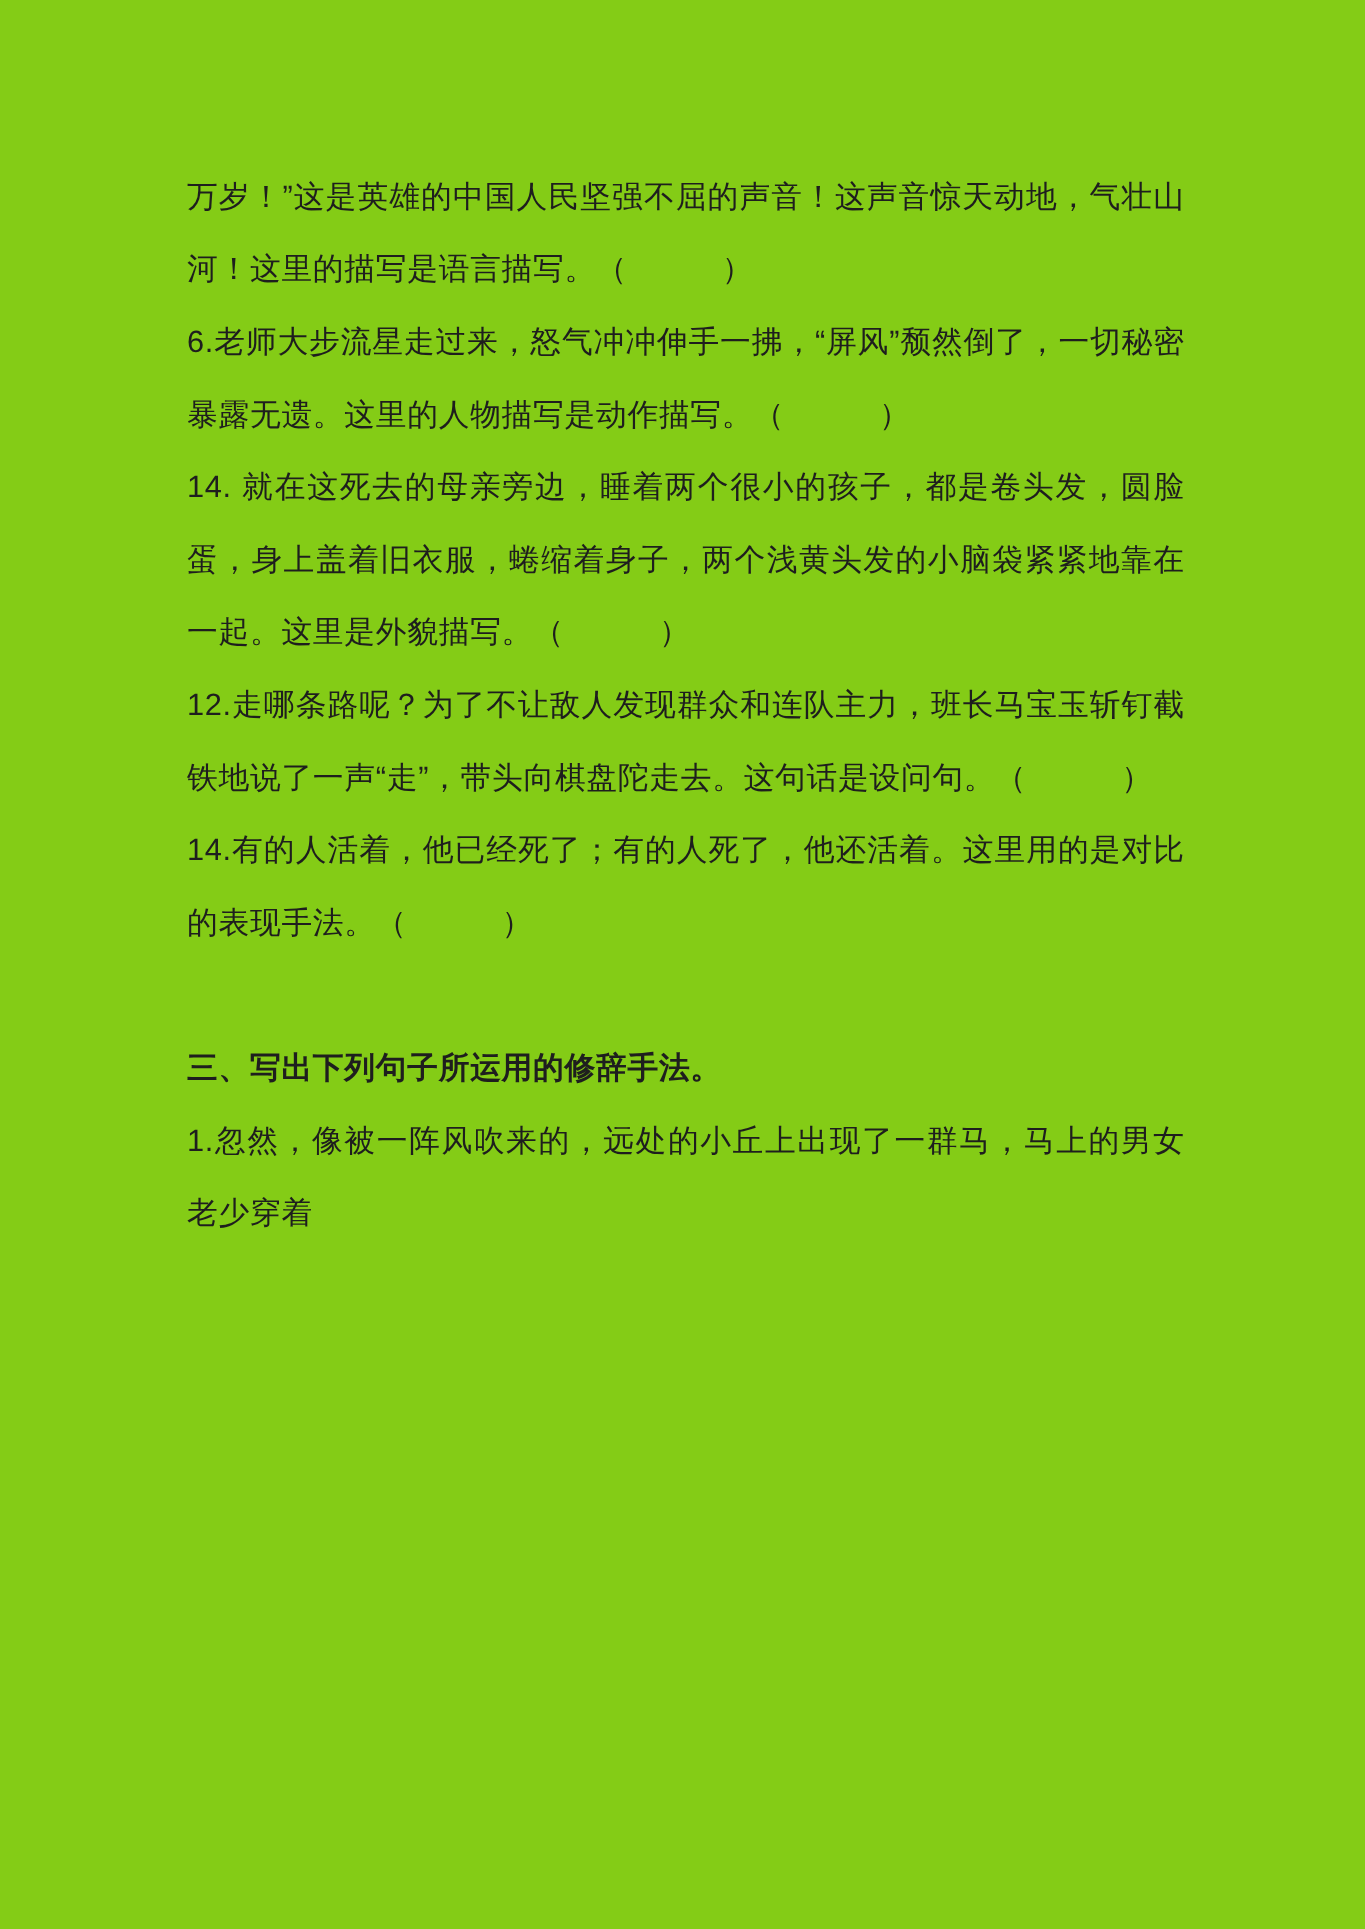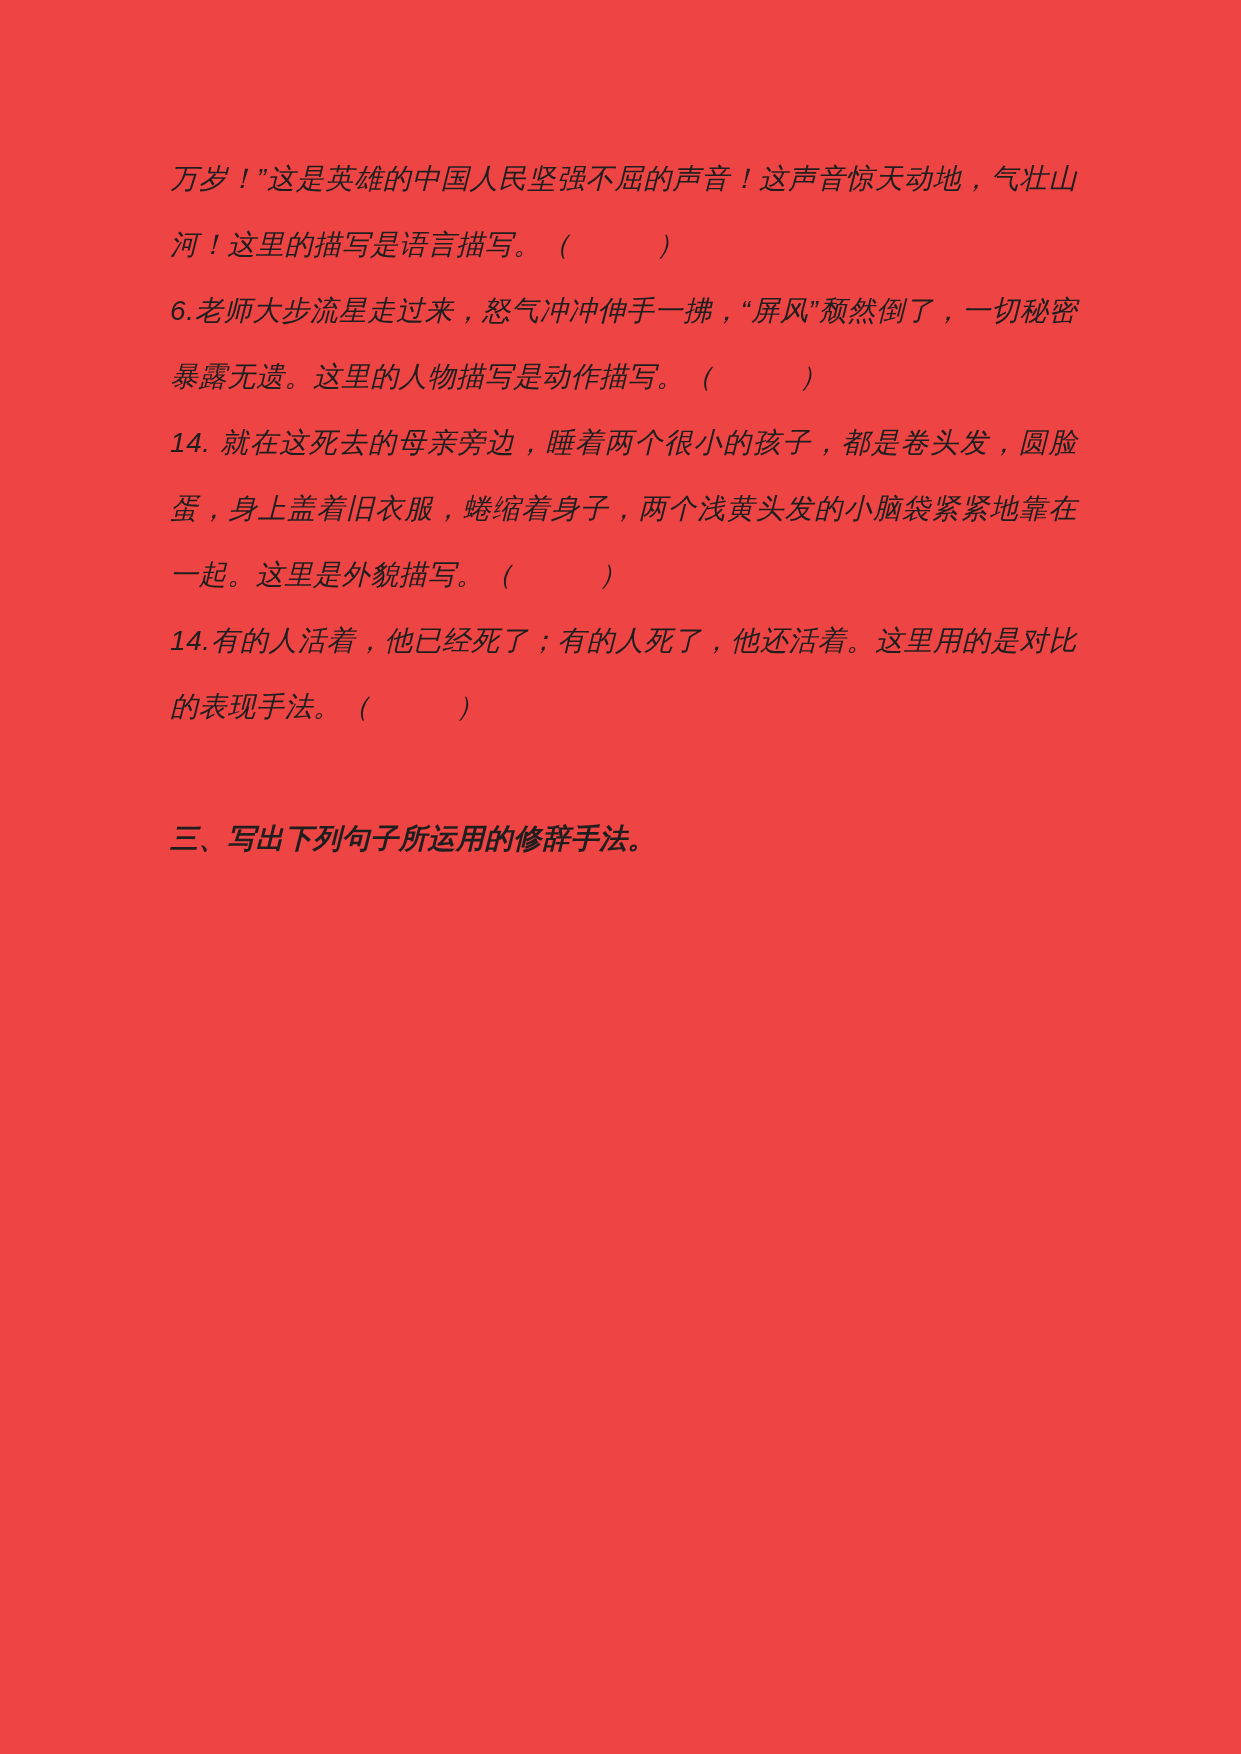--- a/index.html
+++ b/index.html
@@ -29,21 +29,23 @@
     text-align: justify;
   }
   .section-heading {
     font-weight: 700;
     margin-top: 66px !important;
   }
 </style>
 </head>
 <body>
 
-<div class="page" style="background: #ef4444; color: rgb(30, 30, 30); font-style: italic;">
+<div class="page" style="background: #84cc16; color: rgb(30, 30, 30);">
   <div class="content">
     <p>万岁！”这是英雄的中国人民坚强不屈的声音！这声音惊天动地，气壮山河！这里的描写是语言描写。（　　　）</p>
     <p>6.老师大步流星走过来，怒气冲冲伸手一拂，“屏风”颓然倒了，一切秘密暴露无遗。这里的人物描写是动作描写。（　　　）</p>
     <p>14. 就在这死去的母亲旁边，睡着两个很小的孩子，都是卷头发，圆脸蛋，身上盖着旧衣服，蜷缩着身子，两个浅黄头发的小脑袋紧紧地靠在一起。这里是外貌描写。（　　　）</p>
+    <p>12.走哪条路呢？为了不让敌人发现群众和连队主力，班长马宝玉斩钉截铁地说了一声“走”，带头向棋盘陀走去。这句话是设问句。（　　　）</p>
     <p>14.有的人活着，他已经死了；有的人死了，他还活着。这里用的是对比的表现手法。（　　　）</p>
     <p class="section-heading">三、写出下列句子所运用的修辞手法。</p>
+    <p>1.忽然，像被一阵风吹来的，远处的小丘上出现了一群马，马上的男女老少穿着</p>
   </div>
 </div>
 
 </body></html>

